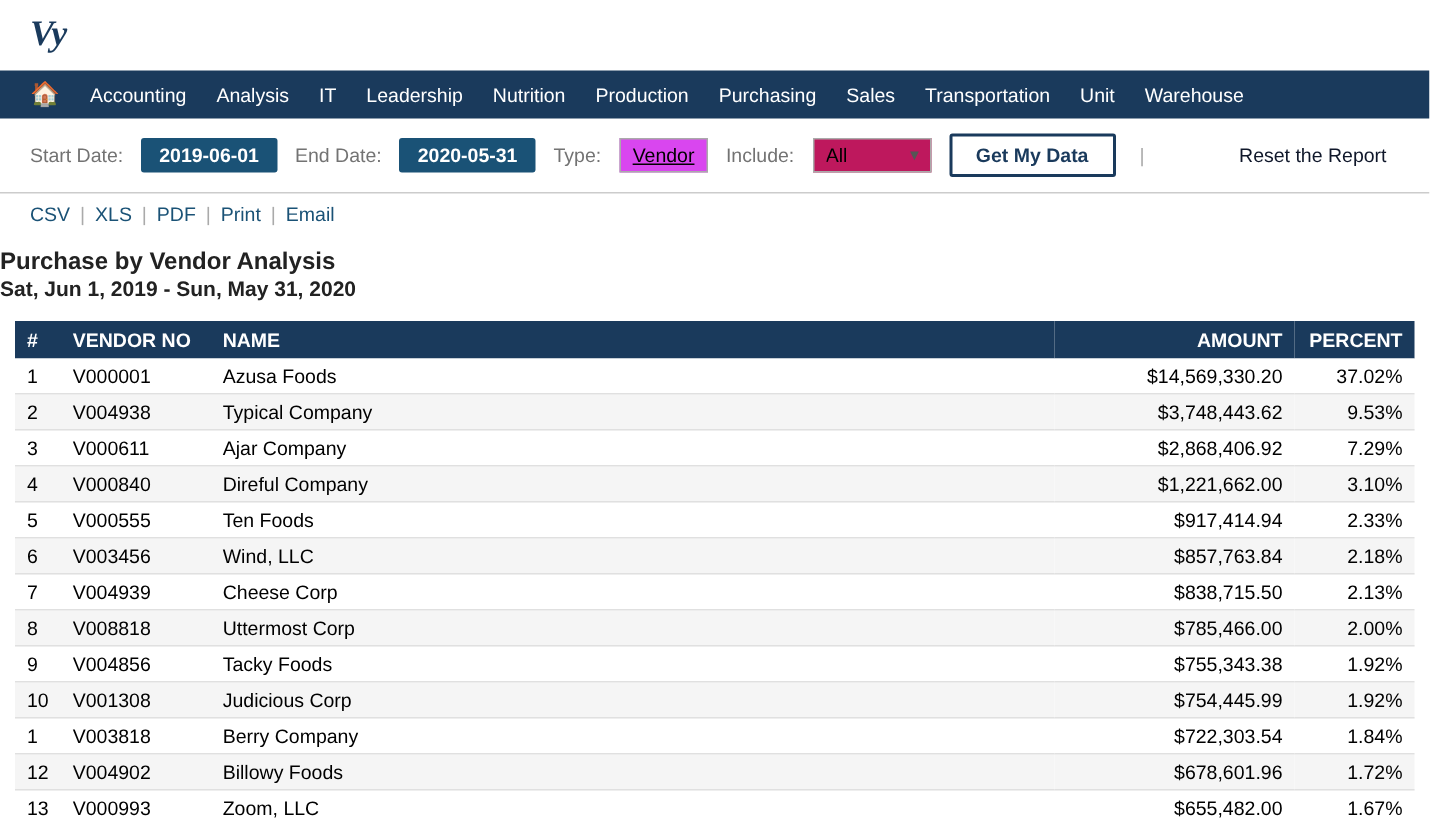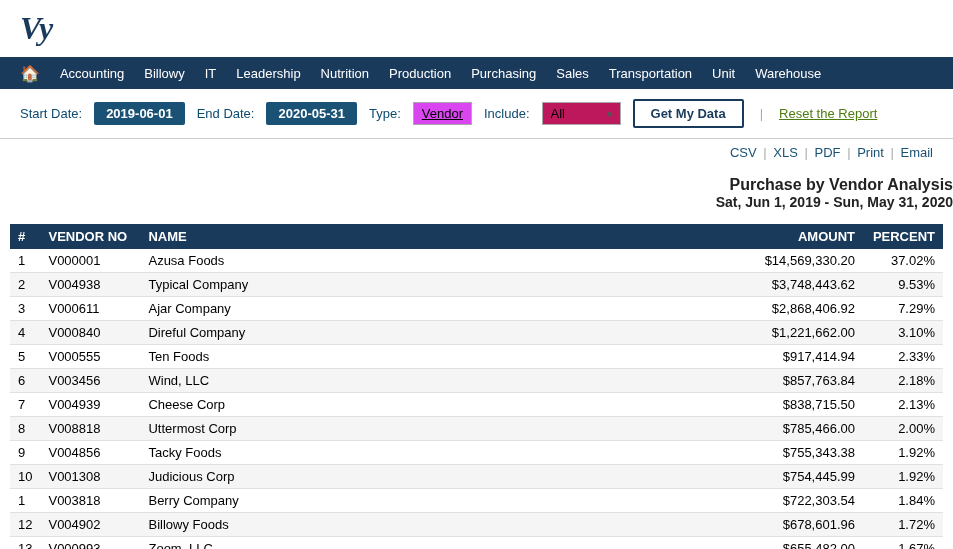--- a/index.html
+++ b/index.html
@@ -6,21 +6,21 @@
     body { font-family: Arial, sans-serif; font-size: 13px; background: #fff; width: 953px; }
 
     
     .header {
       display: flex;
       align-items: center;
       padding: 10px 20px;
       background: #fff;
     }
     .logo {
-      font-size: 32px;
+      font-size: 24px;
       font-weight: bold;
       color: #1a3a5c;
       margin-right: 28px;
       font-style: italic;
       font-family: Georgia, serif;
     }
     .header-title {
       font-size: 26px;
       font-weight: bold;
       color: #222;
@@ -54,21 +54,21 @@
     }
 
     
     .controls {
       display: flex;
       align-items: center;
       padding: 10px 20px;
       border-bottom: 1px solid #ccc;
       gap: 12px;
     }
-    .controls label { font-size: 13px; color: #0c4a6e; }
+    .controls label { font-size: 13px; color: #737373; }
     .date-box {
       background: #1a5276;
       color: #fff;
       padding: 4px 12px;
       font-size: 13px;
       font-weight: bold;
       border-radius: 2px;
       cursor: pointer;
     }
     .type-box {
@@ -109,42 +109,42 @@
       border: 2px solid #1a3a5c;
       color: #1a3a5c;
       padding: 5px 16px;
       font-size: 13px;
       font-weight: bold;
       cursor: pointer;
       border-radius: 2px;
     }
     .separator { color: #aaa; margin: 0 4px; }
     .reset-link {
-      color: #4d7c0f;
-      text-decoration: underline;
-      cursor: pointer;
-      font-size: 13px;
+      color: #0f172a;
+      cursor: pointer;
+      font-size: 13px;
+      margin-left: 47px;
     }
 
     
     .export-row {
-      text-align: right;
+      text-align: left;
       padding: 6px 20px;
       font-size: 13px;
     }
     .export-row a {
       color: #1a5276;
       text-decoration: none;
       cursor: pointer;
     }
     .export-row span { color: #aaa; margin: 0 3px; }
 
     
     .report-title {
-      text-align: right;
+      text-align: left;
       padding: 10px 0 4px 0;
     }
     .report-title .title-main {
       font-size: 16px;
       font-weight: bold;
       color: #222;
     }
     .report-title .title-date {
       font-size: 14px;
       font-weight: bold;
@@ -187,21 +187,21 @@
 </head>
 <body>
 
 <div class="header">
   <div class="logo">Vy</div>
 </div>
 
 <nav class="nav">
   <span class="nav-home">🏠</span>
   <div class="nav-item">Accounting</div>
-  <div class="nav-item">Billowy</div>
+  <div class="nav-item">Analysis</div>
   <div class="nav-item">IT</div>
   <div class="nav-item">Leadership</div>
   <div class="nav-item">Nutrition</div>
   <div class="nav-item">Production</div>
   <div class="nav-item">Purchasing</div>
   <div class="nav-item">Sales</div>
   <div class="nav-item">Transportation</div>
   <div class="nav-item">Unit</div>
   <div class="nav-item">Warehouse</div>
 </nav>

